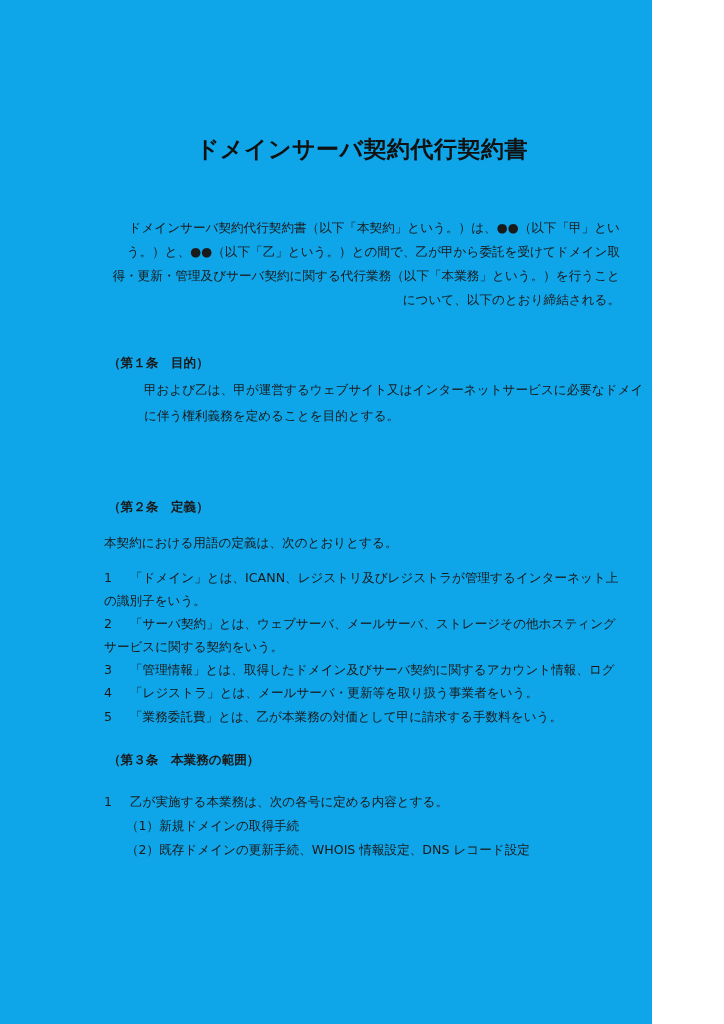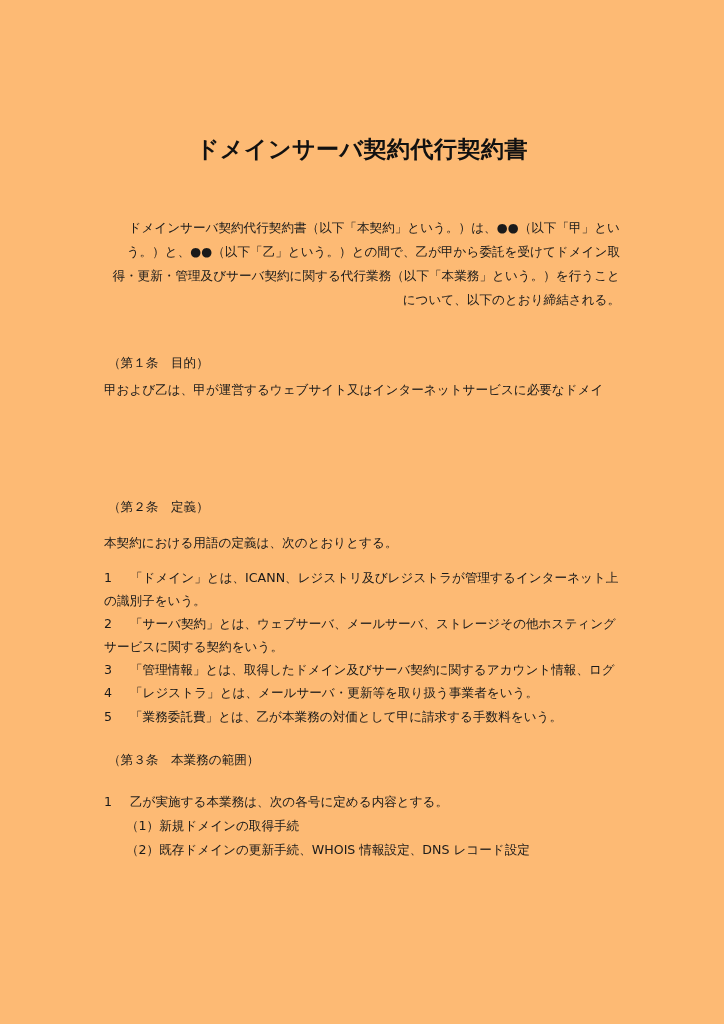--- a/index.html
+++ b/index.html
@@ -1,44 +1,45 @@
 <!DOCTYPE html>
 <html><head>
 <meta charset="utf-8">
 <style>
   html, body { margin: 0; padding: 0; background: #ffffff; }
   body { width: 724px; height: 1024px; position: relative; overflow: hidden;
          font-family: "DejaVu Sans", "Liberation Sans", sans-serif; color: #1a1a1a; }
-  .page { position: absolute; left: 0; top: 0; width: 724px; height: 1024px; background: #fdba74; }
+  .page { position: absolute; left: 0; top: 0; width: 652px; height: 1024px; background: #0ea5e9; }
   .title { position: absolute; left: 0; width: 724px; top: 134px; text-align: center;
            font-size: 23px; font-weight: bold; letter-spacing: 0.5px; color: #111; }
   .block { position: absolute; left: 104px; width: 516px; font-size: 12.6px; line-height: 24px; }
   .line { white-space: nowrap; height: 24px; }
-  .heading { position: absolute; left: 108px; font-size: 12.6px; font-weight: normal; white-space: nowrap; }
+  .heading { position: absolute; left: 108px; font-size: 12.6px; font-weight: bold; white-space: nowrap; }
   .item-line { white-space: nowrap; height: 23px; line-height: 23px; }
   .num { display: inline-block; width: 26px; }
   .sub { padding-left: 6px; margin-left: 16px; }
 </style>
 </head>
 <body>
 
 <div class="page">
 
   <div class="title">ドメインサーバ契約代行契約書</div>
 
   <div class="block" style="top:216px;text-align:right;">
     <div class="line">ドメインサーバ契約代行契約書（以下「本契約」という。）は、●●（以下「甲」とい</div>
     <div class="line">う。）と、●●（以下「乙」という。）との間で、乙が甲から委託を受けてドメイン取</div>
     <div class="line">得・更新・管理及びサーバ契約に関する代行業務（以下「本業務」という。）を行うこと</div>
     <div class="line">について、以下のとおり締結される。</div>
   </div>
 
   <div class="heading" style="top:355px;">（第１条　目的）</div>
-  <div class="block" style="top:378px;">
+  <div class="block" style="top:378px;margin-left:40px;">
     <div class="line">甲および乙は、甲が運営するウェブサイト又はインターネットサービスに必要なドメイ</div>
+    <div class="line" style="margin-top:2px;">に伴う権利義務を定めることを目的とする。</div>
   </div>
 
   <div class="heading" style="top:499px;">（第２条　定義）</div>
   <div class="block" style="top:531px;">
     <div class="line">本契約における用語の定義は、次のとおりとする。</div>
   </div>
   <div class="block" style="top:566px;">
     <div class="item-line">
       <span class="num">1</span><span>「ドメイン」とは、ICANN、レジストリ及びレジストラが管理するインターネット上</span>
     </div>

